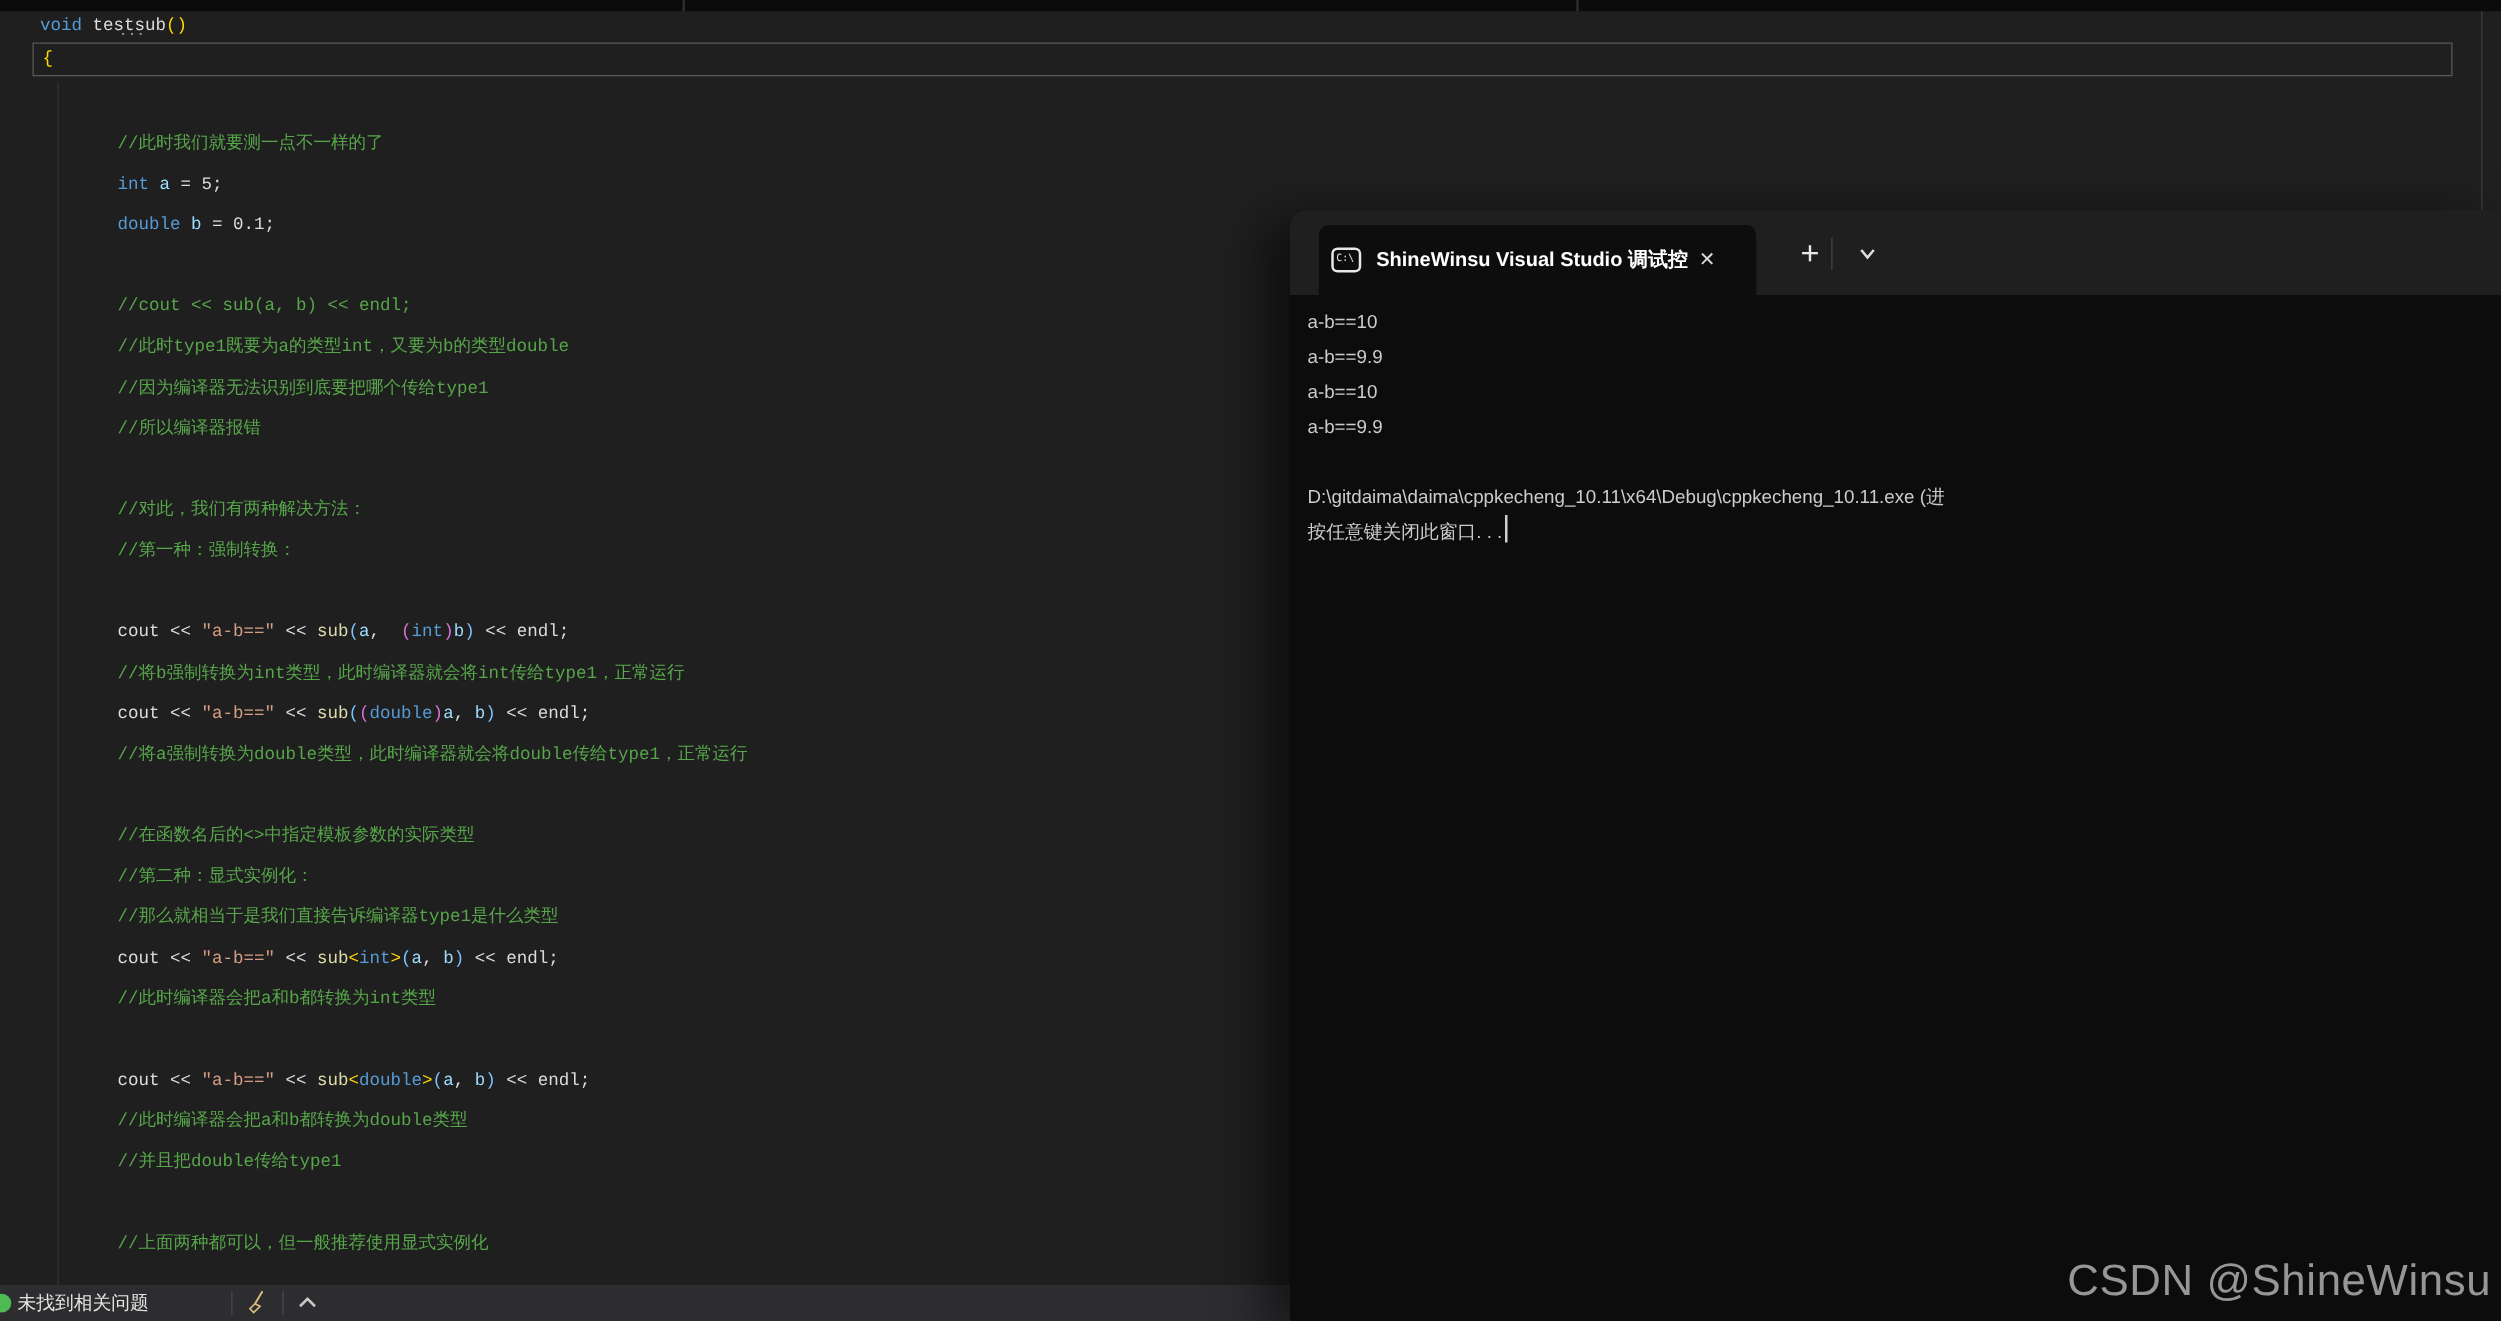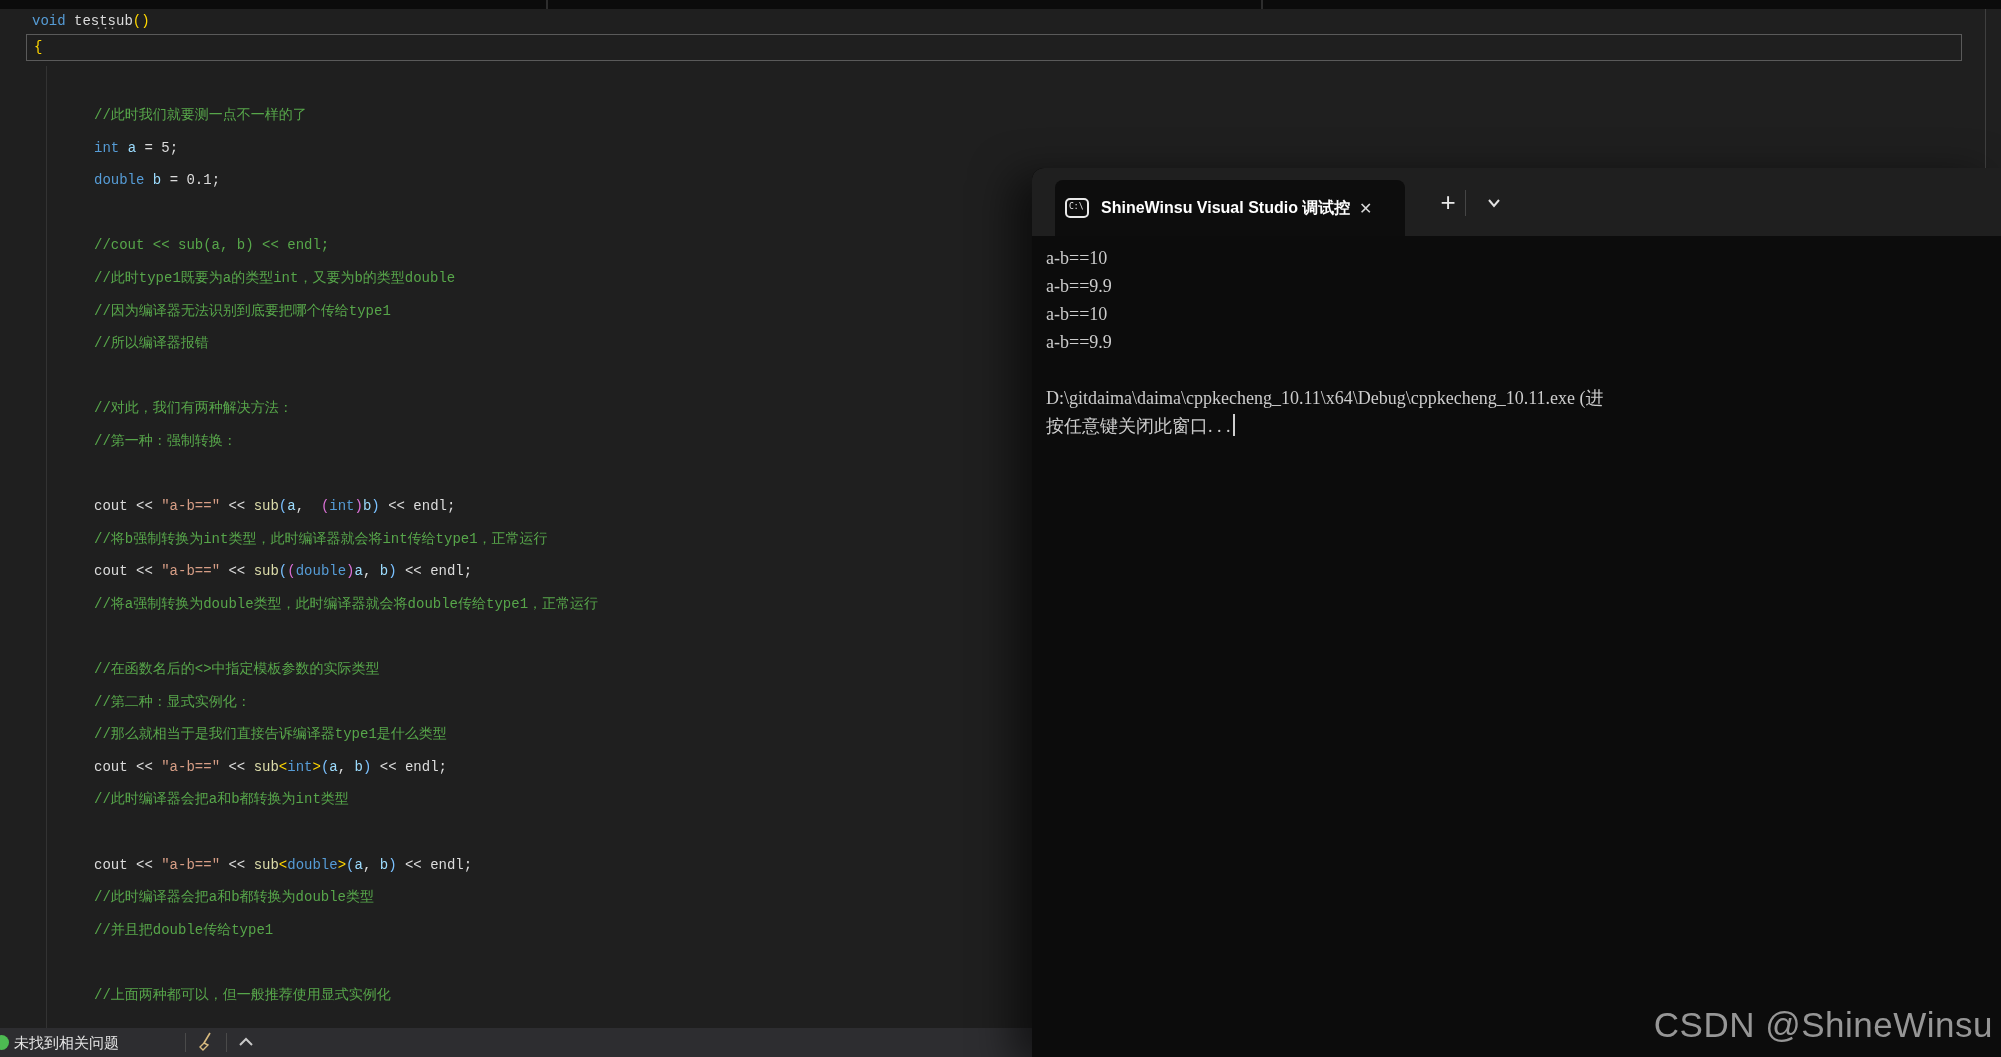--- a/index.html
+++ b/index.html
@@ -65,21 +65,21 @@
   .tab-title{width:252px;overflow:hidden;white-space:nowrap;font-size:16px;font-weight:600;
     color:#ffffff;}
   .tab-close{margin-left:6px;color:#d8d8d8;font-size:16px;cursor:default;}
   .newtab-btn{position:absolute;left:398px;top:14px;width:36px;height:40px;color:#e8e8e8;
     font-size:26px;font-weight:300;text-align:center;line-height:40px;}
   .tb-div{position:absolute;left:433px;top:22px;width:1px;height:26px;background:#454545;}
   .dropdown-btn{position:absolute;left:446px;top:22px;width:32px;height:26px;}
 
   .term-body{position:absolute;left:0;top:68px;right:0;bottom:0;background:var(--c-terminal_bg);
     padding:8px 0 0 14px;overflow:hidden;
-    font-family:Liberation Serif, serif;font-size:18px;color:var(--c-term_text);}
+    font-family:Liberation Sans, sans-serif;font-size:15px;color:var(--c-term_text);}
   .term-line{height:28px;line-height:28px;white-space:pre;}
   .term-cursor{display:inline-block;width:2px;height:22px;background:#cfcfcf;
     vertical-align:-4px;margin-left:2px;}
 
   .watermark{position:absolute;right:8px;bottom:12px;font-size:35px;color:var(--c-watermark);
     letter-spacing:0.5px;text-align:center;}
 </style>
 </head>
 <body>
 

